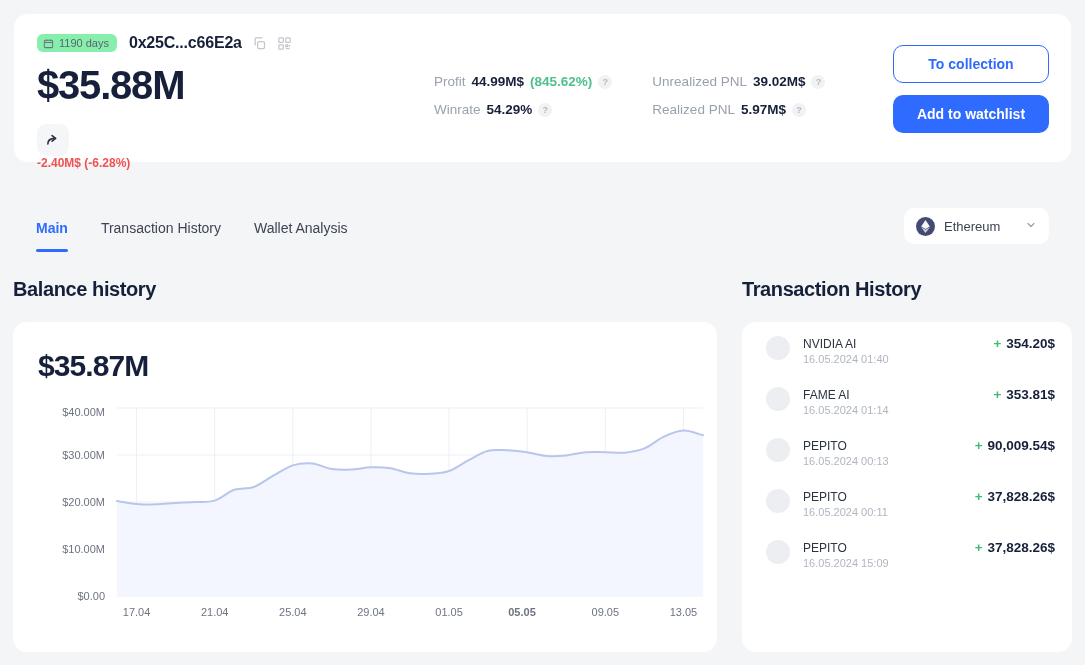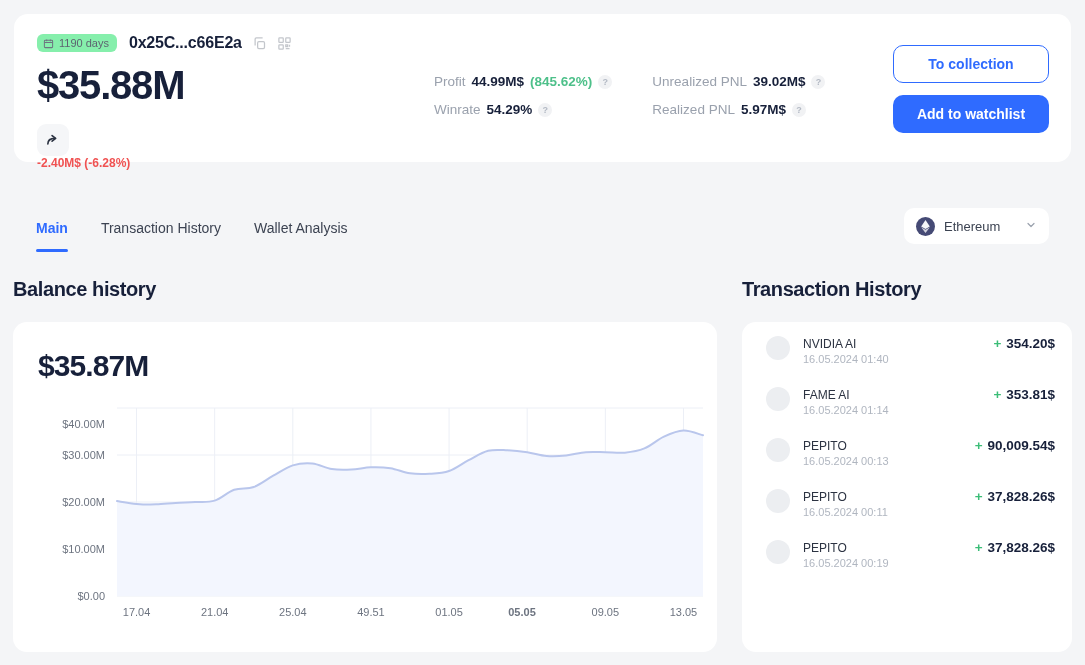--- a/index.html
+++ b/index.html
@@ -289,27 +289,27 @@
           <line x1="592.3333333333334" x2="592.3333333333334" y1="8" y2="196" stroke="#eceff6" stroke-width="1"></line>
           <line x1="670.4666666666667" x2="670.4666666666667" y1="8" y2="196" stroke="#eceff6" stroke-width="1"></line>
           <path d="M104,101.06 C107.25555555555556,101.53 117.02222222222223,103.33166666666666 123.53333333333333,103.88 C130.04444444444445,104.42833333333333 136.55555555555554,104.50666666666667 143.06666666666666,104.35000000000001 C149.57777777777778,104.19333333333334 156.08888888888887,103.33166666666666 162.6,102.94 C169.11111111111111,102.54833333333333 175.6222222222222,102.39166666666667 182.13333333333333,102 C188.64444444444445,101.60833333333333 195.15555555555554,102.62666666666667 201.66666666666666,100.58999999999999 C208.17777777777778,98.55333333333331 214.68888888888887,92.05166666666665 221.2,89.77999999999999 C227.7111111111111,87.50833333333333 234.22222222222223,89.31 240.73333333333335,86.96000000000001 C247.24444444444447,84.61000000000001 253.75555555555556,79.28333333333333 260.26666666666665,75.67999999999999 C266.77777777777777,72.07666666666665 273.28888888888883,67.37666666666664 279.79999999999995,65.33999999999997 C286.3111111111111,63.30333333333331 292.8222222222222,62.833333333333336 299.3333333333333,63.46000000000001 C305.84444444444443,64.08666666666667 312.35555555555555,68.08166666666666 318.8666666666667,69.1 C325.3777777777778,70.11833333333333 331.88888888888886,69.88333333333334 338.4,69.57000000000001 C344.9111111111111,69.25666666666667 351.4222222222222,67.455 357.93333333333334,67.22 C364.44444444444446,66.985 370.9555555555556,67.14166666666668 377.4666666666667,68.16000000000001 C383.9777777777778,69.17833333333334 390.4888888888889,72.38999999999999 397,73.32999999999998 C403.5111111111111,74.26999999999998 410.0222222222222,74.19166666666666 416.5333333333333,73.8 C423.0444444444444,73.40833333333333 429.55555555555554,73.25166666666665 436.06666666666666,70.97999999999999 C442.5777777777778,68.70833333333333 449.08888888888885,63.53833333333335 455.59999999999997,60.170000000000016 C462.1111111111111,56.801666666666684 468.6222222222222,52.41500000000001 475.1333333333333,50.77000000000001 C481.64444444444445,49.12500000000001 488.1555555555555,50.06499999999998 494.66666666666663,50.29999999999998 C501.17777777777775,50.53499999999998 507.6888888888889,51.24 514.2,52.18000000000001 C520.7111111111112,53.12000000000001 527.2222222222223,55.391666666666666 533.7333333333333,55.94 C540.2444444444444,56.48833333333333 546.7555555555556,56.096666666666664 553.2666666666667,55.47 C559.7777777777777,54.843333333333334 566.2888888888888,52.72833333333334 572.8,52.18000000000001 C579.3111111111111,51.631666666666675 585.8222222222223,52.101666666666674 592.3333333333334,52.18000000000001 C598.8444444444444,52.25833333333334 605.3555555555556,53.27666666666667 611.8666666666667,52.650000000000006 C618.3777777777777,52.02333333333334 624.8888888888889,51.08333333333335 631.4,48.420000000000016 C637.911111111111,45.75666666666668 644.4222222222222,39.64666666666669 650.9333333333334,36.670000000000016 C657.4444444444446,33.69333333333334 663.9555555555556,30.794999999999977 670.4666666666667,30.559999999999974 C676.9777777777778,30.32499999999997 686.7444444444444,34.47666666666665 690,35.25999999999999 L690,196 L104,196 Z" fill="#f3f6fe"></path>
           <path d="M104,101.06 C107.25555555555556,101.53 117.02222222222223,103.33166666666666 123.53333333333333,103.88 C130.04444444444445,104.42833333333333 136.55555555555554,104.50666666666667 143.06666666666666,104.35000000000001 C149.57777777777778,104.19333333333334 156.08888888888887,103.33166666666666 162.6,102.94 C169.11111111111111,102.54833333333333 175.6222222222222,102.39166666666667 182.13333333333333,102 C188.64444444444445,101.60833333333333 195.15555555555554,102.62666666666667 201.66666666666666,100.58999999999999 C208.17777777777778,98.55333333333331 214.68888888888887,92.05166666666665 221.2,89.77999999999999 C227.7111111111111,87.50833333333333 234.22222222222223,89.31 240.73333333333335,86.96000000000001 C247.24444444444447,84.61000000000001 253.75555555555556,79.28333333333333 260.26666666666665,75.67999999999999 C266.77777777777777,72.07666666666665 273.28888888888883,67.37666666666664 279.79999999999995,65.33999999999997 C286.3111111111111,63.30333333333331 292.8222222222222,62.833333333333336 299.3333333333333,63.46000000000001 C305.84444444444443,64.08666666666667 312.35555555555555,68.08166666666666 318.8666666666667,69.1 C325.3777777777778,70.11833333333333 331.88888888888886,69.88333333333334 338.4,69.57000000000001 C344.9111111111111,69.25666666666667 351.4222222222222,67.455 357.93333333333334,67.22 C364.44444444444446,66.985 370.9555555555556,67.14166666666668 377.4666666666667,68.16000000000001 C383.9777777777778,69.17833333333334 390.4888888888889,72.38999999999999 397,73.32999999999998 C403.5111111111111,74.26999999999998 410.0222222222222,74.19166666666666 416.5333333333333,73.8 C423.0444444444444,73.40833333333333 429.55555555555554,73.25166666666665 436.06666666666666,70.97999999999999 C442.5777777777778,68.70833333333333 449.08888888888885,63.53833333333335 455.59999999999997,60.170000000000016 C462.1111111111111,56.801666666666684 468.6222222222222,52.41500000000001 475.1333333333333,50.77000000000001 C481.64444444444445,49.12500000000001 488.1555555555555,50.06499999999998 494.66666666666663,50.29999999999998 C501.17777777777775,50.53499999999998 507.6888888888889,51.24 514.2,52.18000000000001 C520.7111111111112,53.12000000000001 527.2222222222223,55.391666666666666 533.7333333333333,55.94 C540.2444444444444,56.48833333333333 546.7555555555556,56.096666666666664 553.2666666666667,55.47 C559.7777777777777,54.843333333333334 566.2888888888888,52.72833333333334 572.8,52.18000000000001 C579.3111111111111,51.631666666666675 585.8222222222223,52.101666666666674 592.3333333333334,52.18000000000001 C598.8444444444444,52.25833333333334 605.3555555555556,53.27666666666667 611.8666666666667,52.650000000000006 C618.3777777777777,52.02333333333334 624.8888888888889,51.08333333333335 631.4,48.420000000000016 C637.911111111111,45.75666666666668 644.4222222222222,39.64666666666669 650.9333333333334,36.670000000000016 C657.4444444444446,33.69333333333334 663.9555555555556,30.794999999999977 670.4666666666667,30.559999999999974 C676.9777777777778,30.32499999999997 686.7444444444444,34.47666666666665 690,35.25999999999999" fill="none" stroke="#b9c6ec" stroke-width="2" stroke-linejoin="round" stroke-linecap="round"></path>
         </svg>
       <div class="yaxis">
           <div class="ylab" style="top: 196px;">$0.00</div>
           <div class="ylab" style="top: 149px;">$10.00M</div>
           <div class="ylab" style="top: 102px;">$20.00M</div>
           <div class="ylab" style="top: 55px;">$30.00M</div>
-          <div class="ylab" style="top: 24px;">$40.00M</div>
+          <div class="ylab" style="top: 12px;">$40.00M</div>
         </div>
       <div class="xaxis">
           <div class="xlab" style="left: 123.533px;">17.04</div>
           <div class="xlab" style="left: 201.667px;">21.04</div>
           <div class="xlab" style="left: 279.8px;">25.04</div>
-          <div class="xlab" style="left: 357.933px;">49.51</div>
+          <div class="xlab" style="left: 357.933px;">29.04</div>
           <div class="xlab" style="left: 436.067px;">01.05</div>
           <div class="xlab" style="left: 509px; font-weight: bold;">05.05</div>
           <div class="xlab" style="left: 592.333px;">09.05</div>
           <div class="xlab" style="left: 670.467px;">13.05</div>
         </div>
     </div>
   </div>
 
   <div class="txn-card">
     <div id="txn-list">
@@ -342,20 +342,20 @@
           <div class="txn-mid">
             <div class="txn-name">PEPITO</div>
             <div class="txn-date">16.05.2024 00:11</div>
           </div>
           <div class="txn-amt"><span class="txn-plus">+ </span><span>37,828.26$</span></div>
         </div>
         <div class="txn-row">
           <div class="txn-avatar"></div>
           <div class="txn-mid">
             <div class="txn-name">PEPITO</div>
-            <div class="txn-date">16.05.2024 00:19</div>
+            <div class="txn-date">16.05.2024 15:09</div>
           </div>
           <div class="txn-amt"><span class="txn-plus">+ </span><span>37,828.26$</span></div>
         </div>
       </div>
   </div>
 
 </div>
 
 </body></html>

